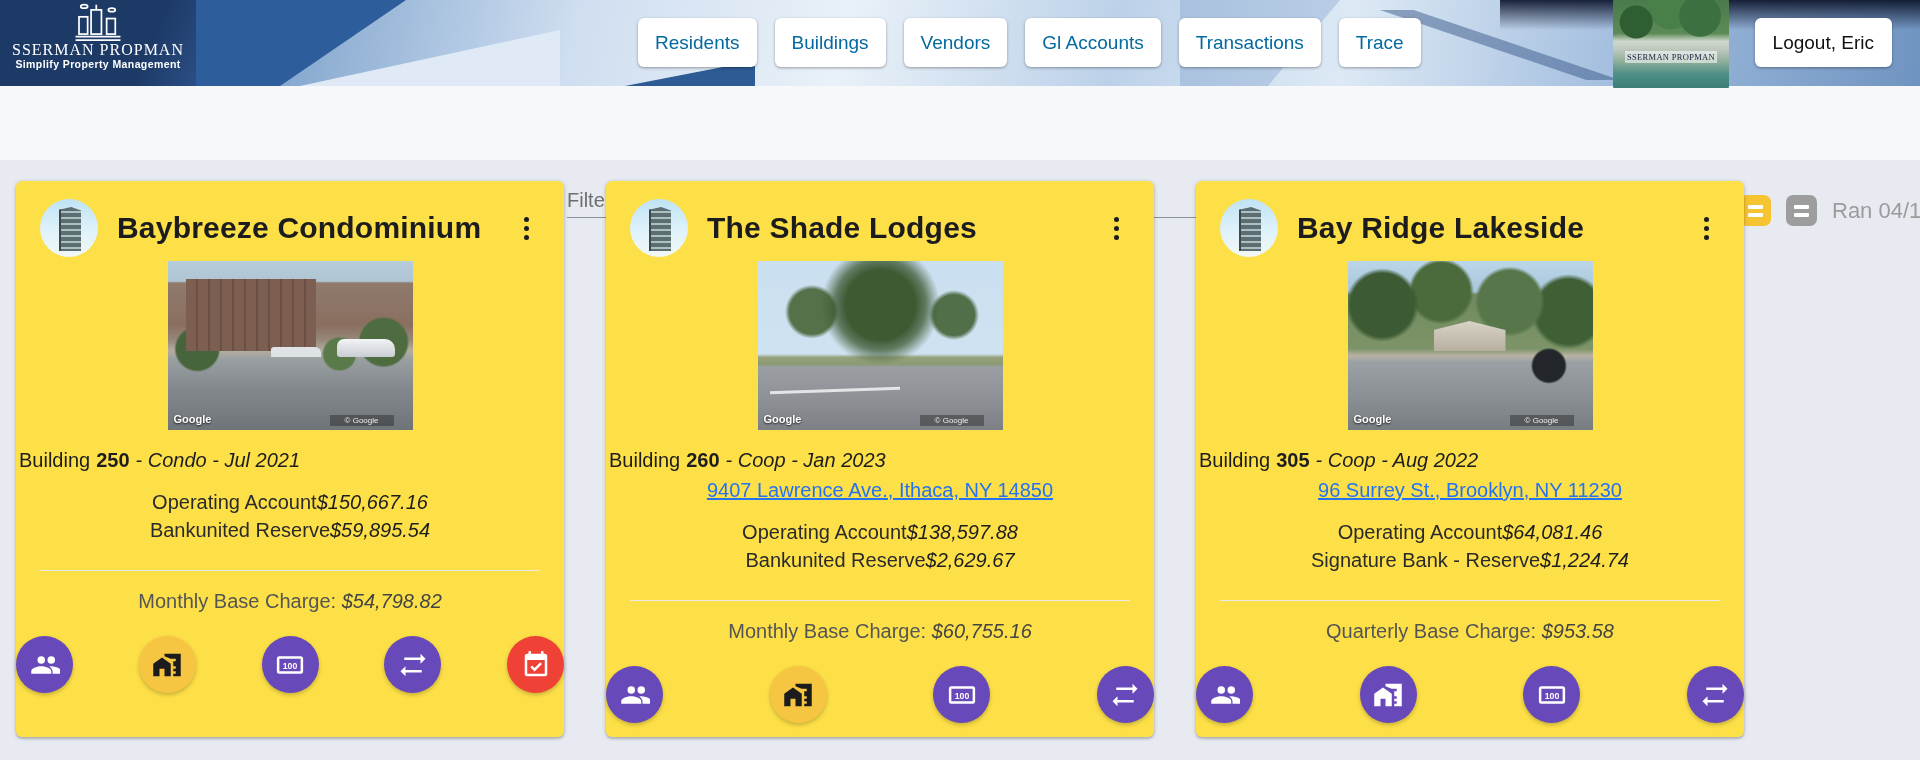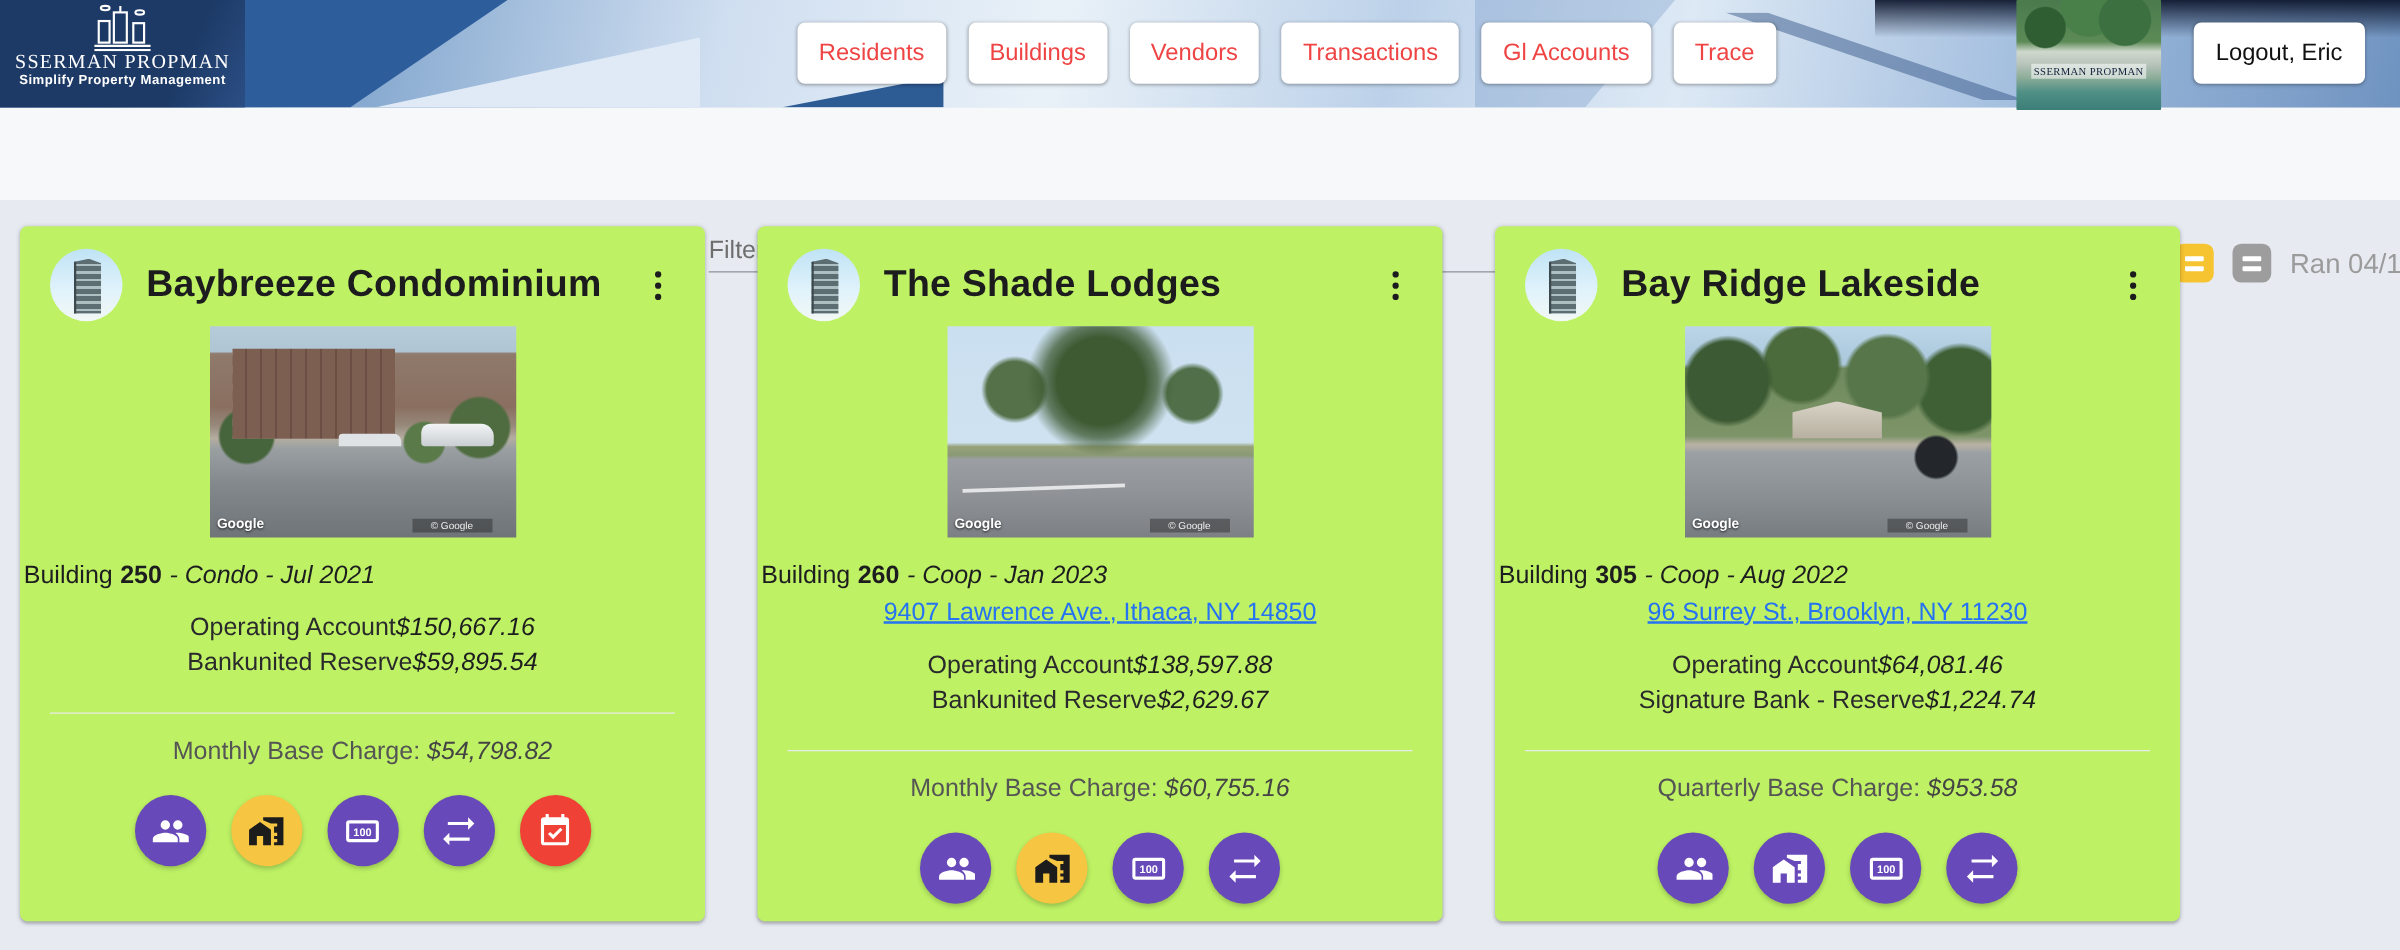--- a/index.html
+++ b/index.html
@@ -20,21 +20,21 @@
 
   .brand { position:absolute; left:0; top:0; width:196px; height:86px;
     background:linear-gradient(115deg,#1d3a66 72%,#2b4e85 100%);
     display:flex; flex-direction:column; align-items:center; justify-content:flex-start; color:#fff; }
   .brand svg { margin-top:3px; }
   .brand-name { font-family:"Liberation Serif", serif; font-size:16px; letter-spacing:1px; line-height:17px; }
   .brand-tag { font-size:10.5px; font-weight:bold; letter-spacing:.4px; line-height:13px; }
 
   .nav { position:absolute; left:638px; top:18px; display:flex; gap:18px; }
   .nav-btn { height:49px; padding:0 17px; background:#fff; border:none; border-radius:6px;
-    font-family:"Liberation Sans", sans-serif; font-size:19px; color:#ef4444;
+    font-family:"Liberation Sans", sans-serif; font-size:19px; color:#0369a1;
     box-shadow:0 1px 3px rgba(0,0,0,.35); cursor:pointer; white-space:nowrap; }
 
   .promo { position:absolute; left:1613px; top:0; width:116px; height:88px; border-radius:1px;
     background:
       radial-gradient(circle at 20% 25%, #2f5e33 0 14%, transparent 15%),
       radial-gradient(circle at 75% 18%, #3c7040 0 18%, transparent 19%),
       radial-gradient(circle at 50% 8%, #49804a 0 22%, transparent 23%),
       linear-gradient(180deg,#4a7a4d 0%,#5d8b57 38%,#cfd8cd 47%,#b9c4bb 58%,#8fae9a 70%,#4f8f86 84%,#3c7f78 100%);
     display:flex; align-items:center; justify-content:center; overflow:hidden; }
   .promo-caption { font-family:"Liberation Serif", serif; font-size:8.5px; color:#16213d; background:rgba(255,255,255,.55);
@@ -51,21 +51,21 @@
   .sq-icon { position:absolute; width:31px; height:31px; border-radius:7px; border:none; cursor:pointer;
     display:flex; flex-direction:column; align-items:center; justify-content:center; gap:4px; }
   .sq-icon i { display:block; width:15px; height:4px; background:#fff; border-radius:1px; }
   .sq-yellow { left:1740px; top:109px; background:#f6c431; }
   .sq-gray { left:1786px; top:109px; background:#9d9d9d; }
   .run-status { position:absolute; left:1832px; top:112px; font-size:22px; color:#9b9b9b; white-space:nowrap; }
 
   
   .cards { position:absolute; left:0; top:160px; width:1920px; height:600px; padding:21px 20px 0 16px;
     display:flex; gap:42px; }
-  .card { width:548px; height:556px; background:#bef264; border-radius:6px;
+  .card { width:548px; height:556px; background:#fde047; border-radius:6px;
     box-shadow:0 1px 4px rgba(0,0,0,.22), 0 2px 2px rgba(0,0,0,.12); position:relative; }
 
   .card-head { display:flex; align-items:center; padding:18px 20px 0 24px; height:76px; }
   .avatar { width:58px; height:58px; border-radius:50%; overflow:hidden; flex:0 0 58px;
     background:linear-gradient(180deg,#bfe3f5 0%,#dff2fb 55%,#f2f8f5 100%); position:relative; }
   .avatar .bldg { position:absolute; left:19px; top:8px; width:22px; height:44px;
     background:repeating-linear-gradient(180deg,#5d6e73 0 4px,#aebfc2 4px 6px);
     clip-path:polygon(0 6%,55% 0,100% 8%,100% 100%,0 100%); box-shadow:2px 0 0 #3c4a4e inset; }
   .card-title { font-size:30px; font-weight:bold; color:#1c1c1e; margin-left:19px; letter-spacing:.2px; white-space:nowrap; }
   .kebab { margin-left:auto; background:none; border:none; cursor:pointer; width:36px; height:40px;
@@ -114,21 +114,21 @@
 
   .accounts { margin:16px 68px 0; font-size:20px; color:#2a2a2c; }
   .acct-row { display:flex; justify-content:center; line-height:28px; }
   .acct-amt { font-style:italic; color:#1d1d1f; }
 
   .divider { height:1px; background:#e9e9e9; margin:26px 24px 0; }
 
   .base-charge { text-align:center; margin-top:19px; font-size:20px; color:#555; }
   .base-amt { font-style:italic; color:#444; }
 
-  .actions { display:flex; justify-content:center; gap:20px; margin-top:23px; }
+  .actions { display:flex; justify-content:space-between; gap:20px; margin-top:23px; }
   .act-btn { width:57px; height:57px; border-radius:50%; border:none; cursor:pointer;
     display:flex; align-items:center; justify-content:center; box-shadow:0 2px 4px rgba(0,0,0,.22); }
   .act-purple { background:#6849b9; }
   .act-yellow { background:#f6c642; }
   .act-red { background:#ef4136; }
   .act-btn svg { width:30px; height:30px; }
 </style>
 </head>
 <body>
 
@@ -152,22 +152,22 @@
       <line x1="4" y1="43" x2="56" y2="43"></line>
     </svg>
     <div class="brand-name">SSERMAN PROPMAN</div>
     <div class="brand-tag">Simplify Property Management</div>
   </div>
 
   <nav class="nav">
     <button class="nav-btn">Residents</button>
     <button class="nav-btn">Buildings</button>
     <button class="nav-btn">Vendors</button>
+    <button class="nav-btn">Gl Accounts</button>
     <button class="nav-btn">Transactions</button>
-    <button class="nav-btn">Gl Accounts</button>
     <button class="nav-btn">Trace</button>
   </nav>
 
   <div class="promo">
     <span class="promo-caption">SSERMAN PROPMAN</span>
   </div>
 
   <button class="logout-btn">Logout, Eric</button>
 </header>
 

